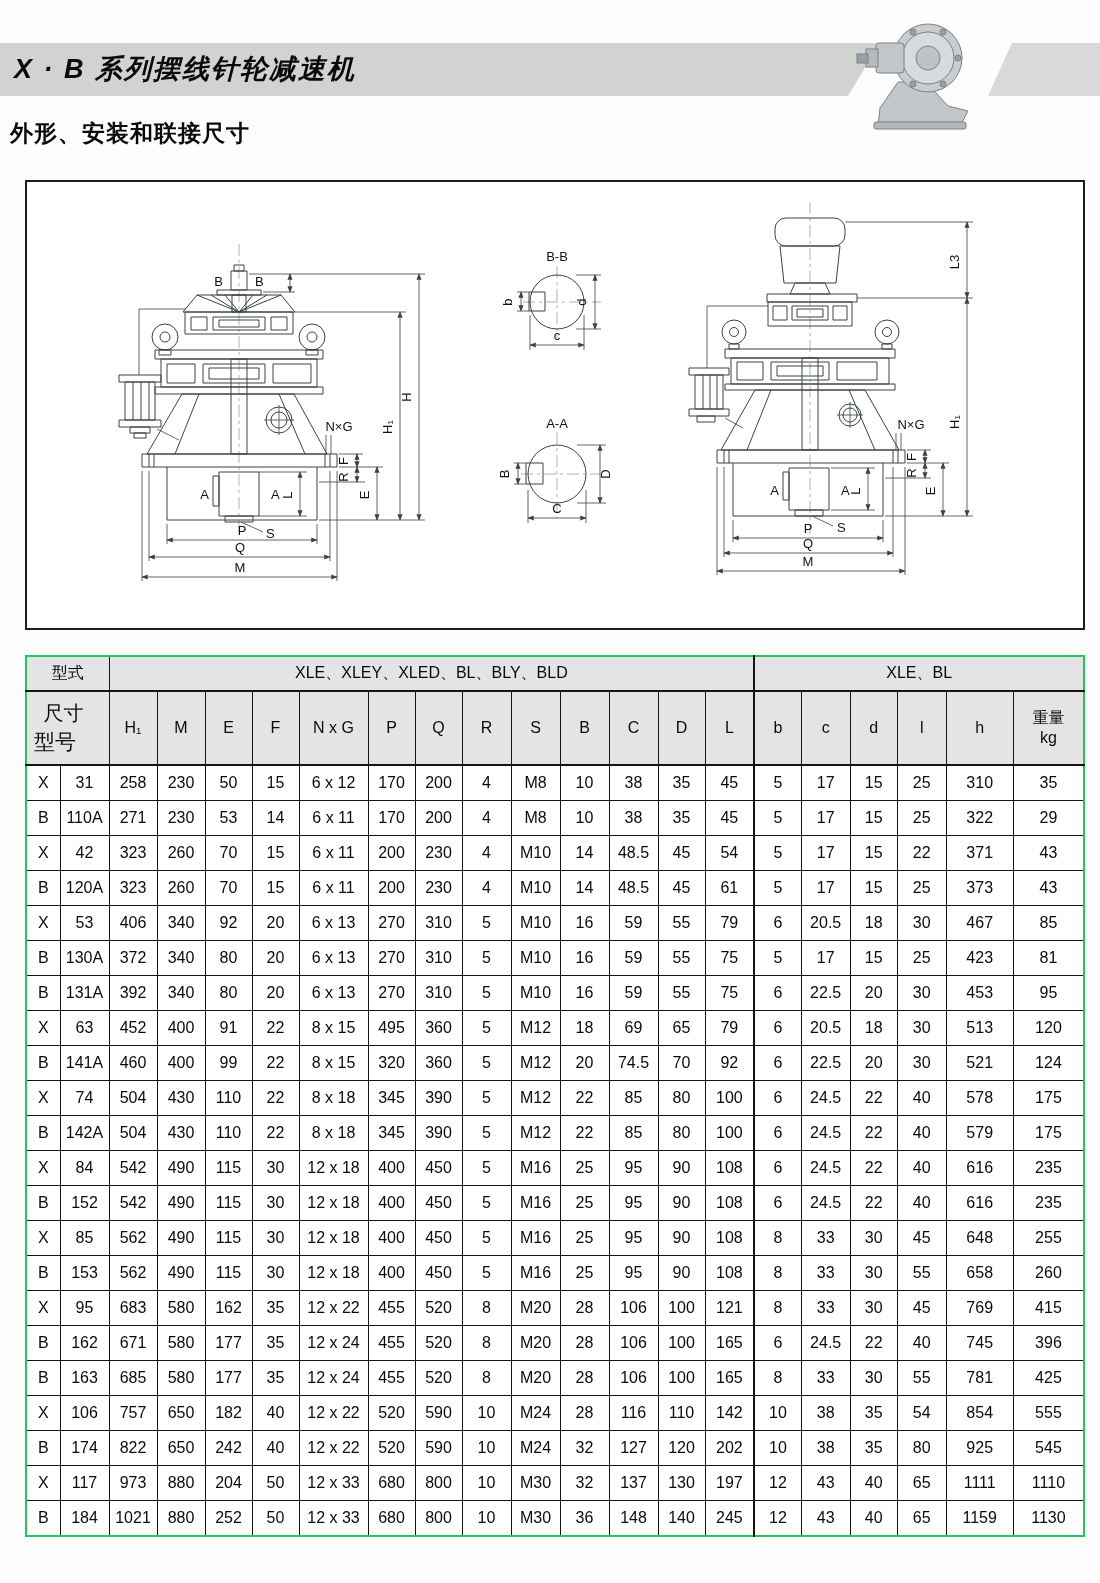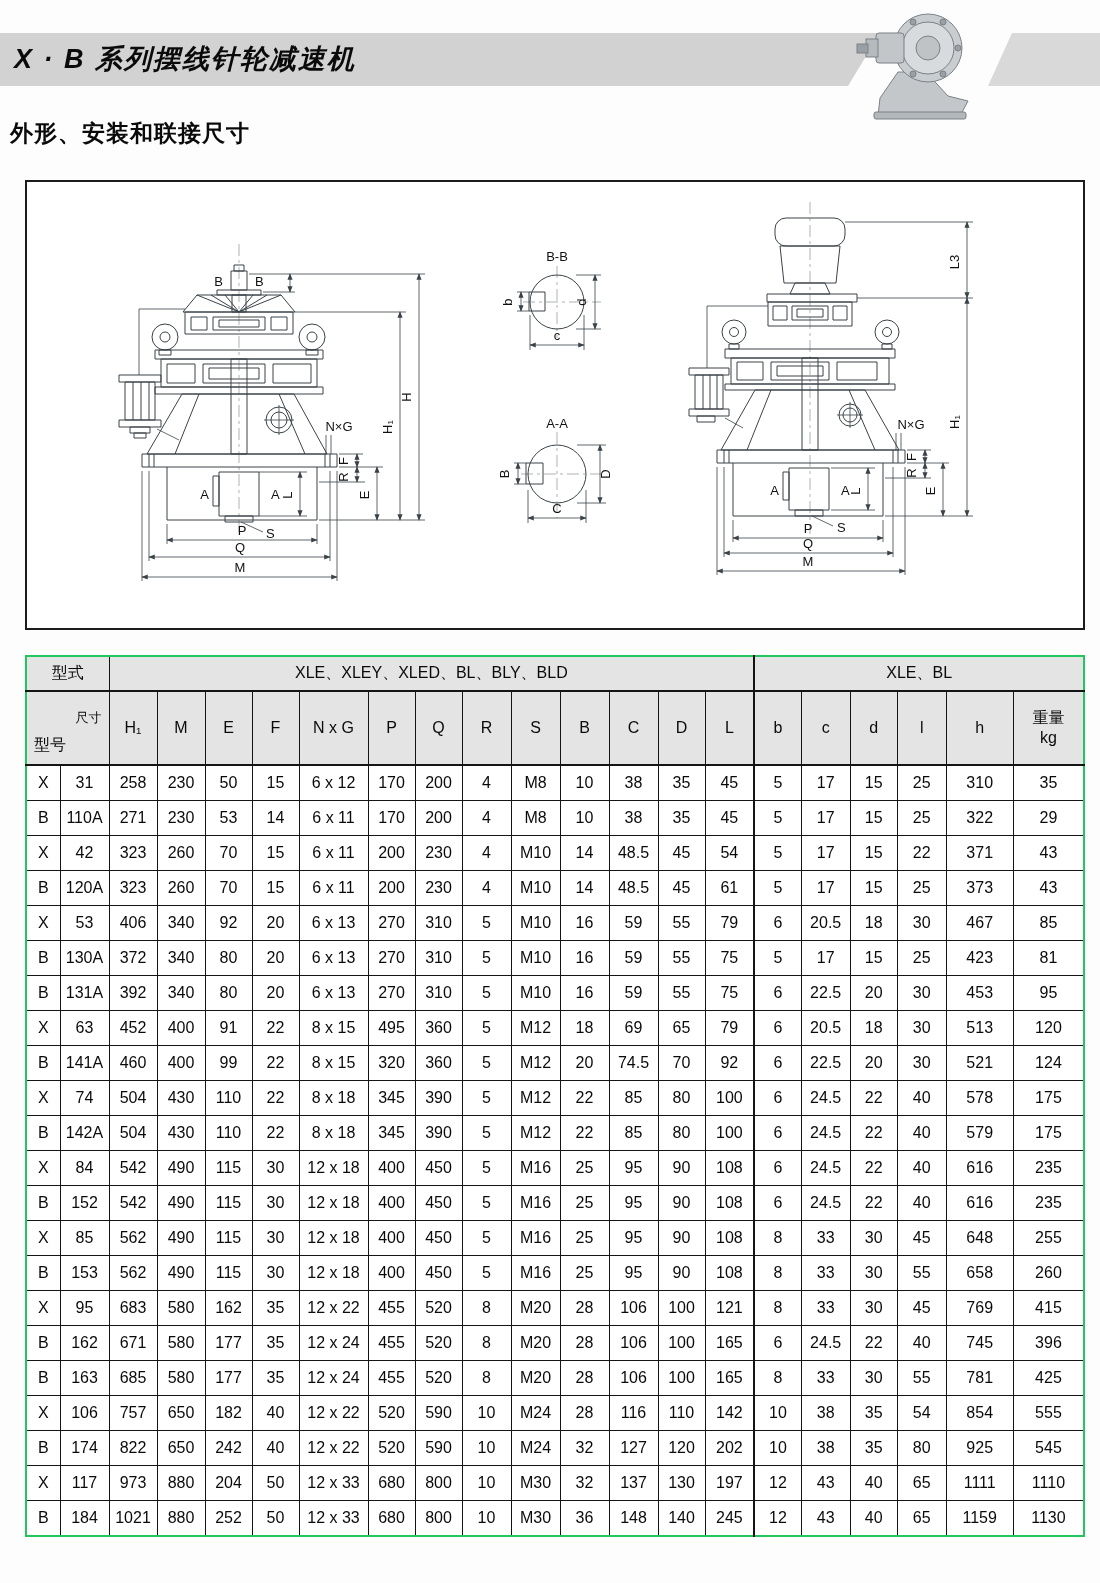--- a/index.html
+++ b/index.html
@@ -1,21 +1,21 @@
 <!DOCTYPE html>
 <html><head>
 <meta charset="utf-8">
 <style>
   html,body{margin:0;padding:0;}
   body{
     width:1100px;height:1583px;background:#fdfdfd;color:#0a0a0a;
     font-family:"Liberation Sans",sans-serif;position:relative;overflow:hidden;
   }
   
-  .banner{position:absolute;left:0;top:33px;width:1100px;height:47px;}
+  .banner{position:absolute;left:0;top:43px;width:1100px;height:47px;}
   .band-left{position:absolute;left:0;top:0;width:880px;height:53px;background:#d2d2d2;
     clip-path:polygon(0 0,100% 0,calc(100% - 32px) 100%,0 100%);}
   .band-right{position:absolute;left:988px;top:0;width:112px;height:53px;background:#d9d9d9;
     clip-path:polygon(24px 0,100% 0,100% 100%,0 100%);}
   .banner-title{position:absolute;left:14px;top:0;line-height:52px;font-size:27px;
     font-weight:bold;font-style:italic;letter-spacing:2px;white-space:nowrap;}
   .product{position:absolute;left:856px;top:-29px;width:128px;height:120px;}
   
   .subtitle{position:absolute;left:10px;top:118px;margin:0;font-size:23px;font-weight:bold;letter-spacing:1px;text-align:right;}
   
@@ -34,22 +34,22 @@
   .data-table th,.data-table td{border:1px solid #141414;text-align:center;
     vertical-align:middle;padding:0;font-weight:normal;overflow:hidden;}
   .group-row th{height:33px;background:#e4e4e4;font-size:16px;border-bottom-width:2px;}
   .cols-row th{height:72px;background:#e4e4e4;font-size:16px;border-bottom-width:2px;}
   .data-table tbody td{height:34px;font-size:16px;}
   .group-sep{border-left-width:2px !important;margin-left:26px;}
   .weight-th span{display:block;line-height:1.25;}
   .diag{position:relative;background:
     linear-gradient(to bottom right,transparent calc(50% - 0.8px),#141414 calc(50% - 0.8px),
     #141414 calc(50% + 0.8px),transparent calc(50% + 0.8px)) #e4e4e4;}
-  .diag .tr{position:absolute;top:8px;right:7px;font-size:13px;margin-top:9px;}
-  .diag .bl{position:absolute;bottom:8px;left:7px;font-size:16px;}
+  .diag .tr{position:absolute;top:8px;right:25px;font-size:20px;}
+  .diag .bl{position:absolute;bottom:8px;left:7px;font-size:21px;}
 </style>
 </head>
 <body>
 
 <div>
 
   <div class="banner">
     <div class="band-left"></div>
     <div class="band-right"></div>
     <div class="banner-title">X · B 系列摆线针轮减速机</div>

